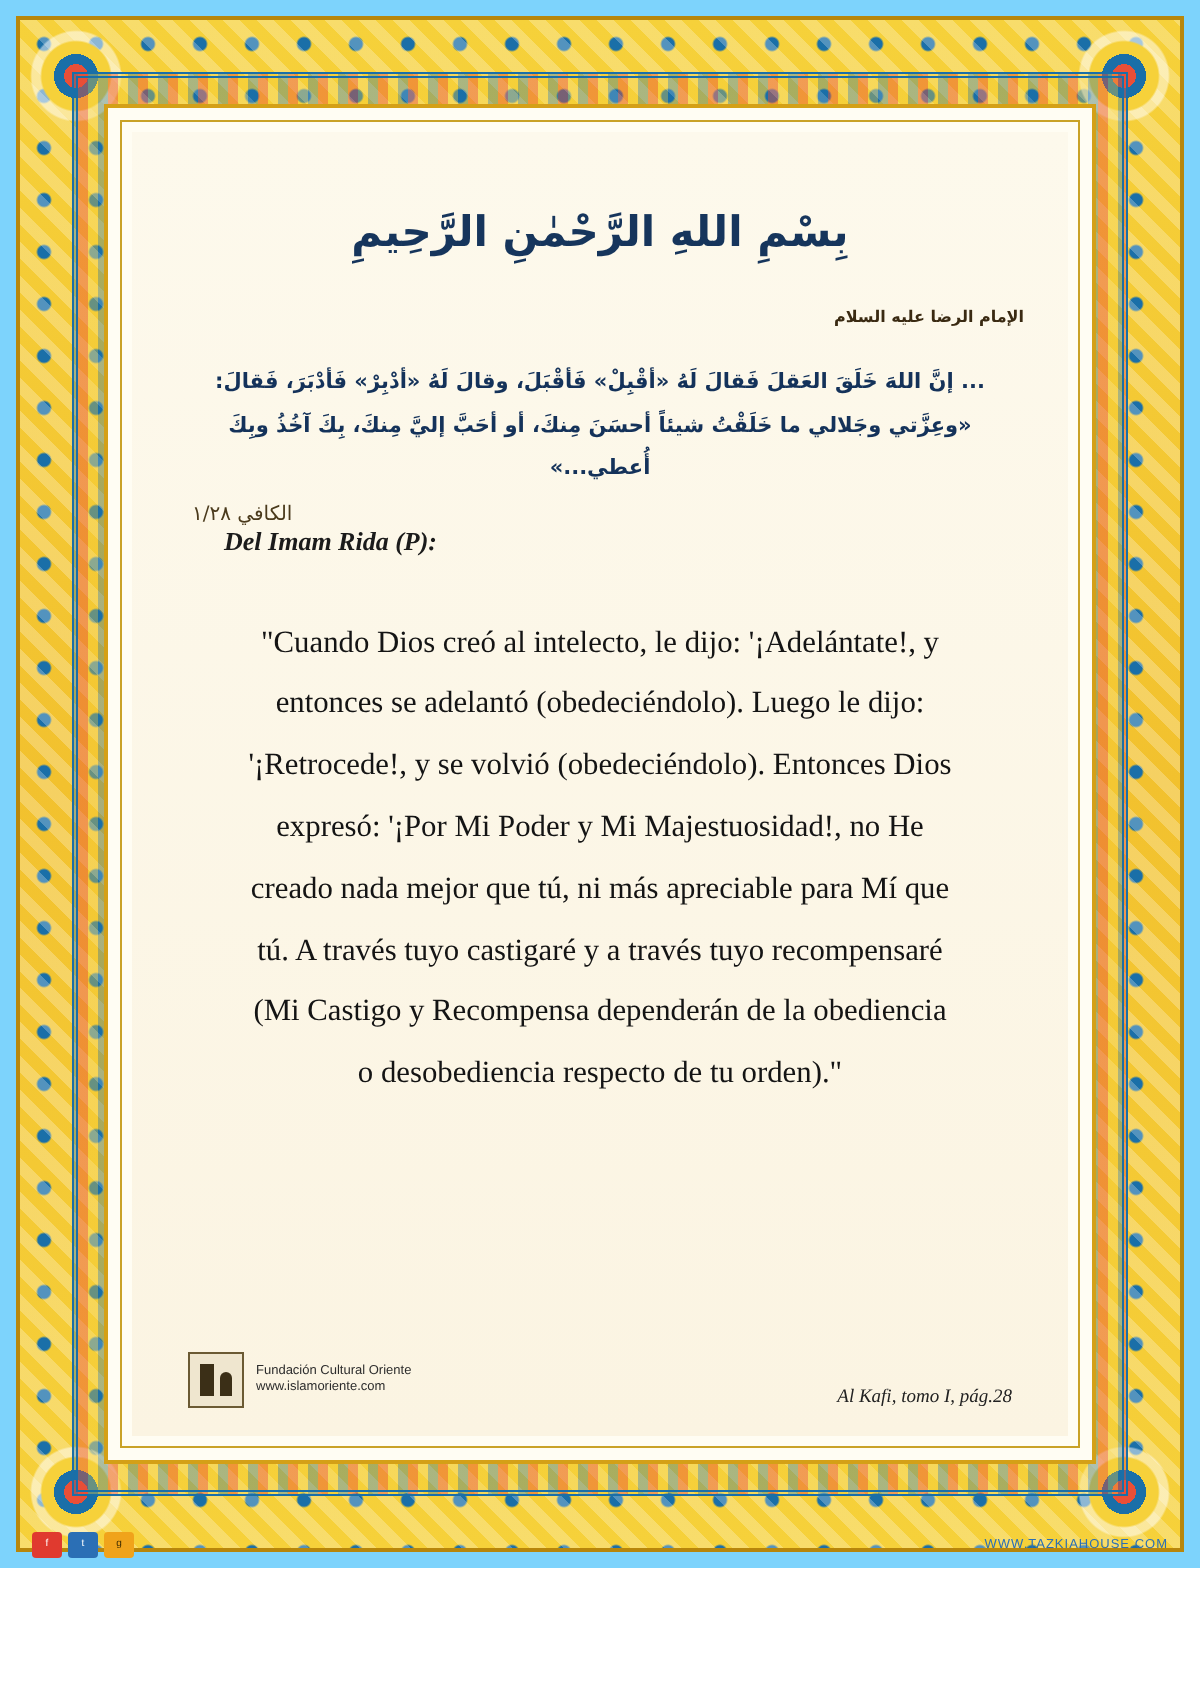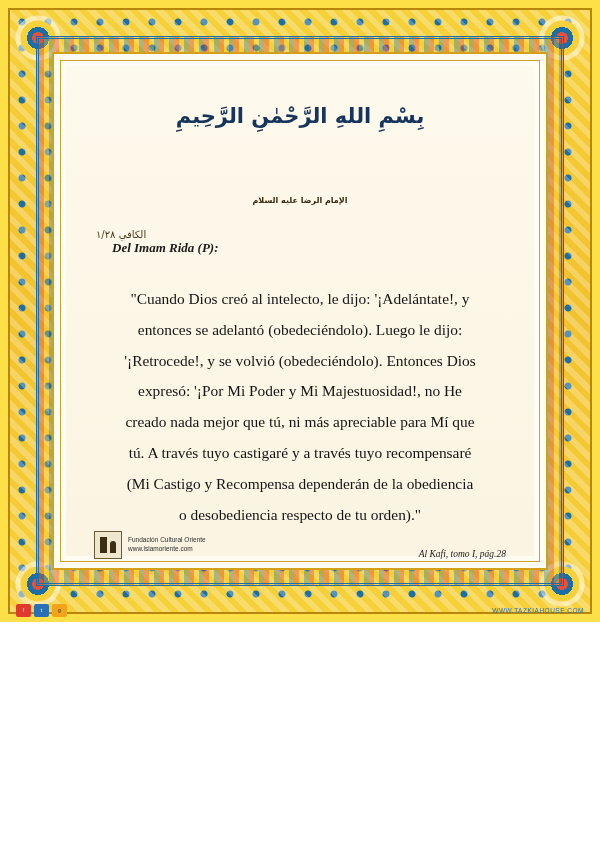--- a/index.html
+++ b/index.html
@@ -10,22 +10,22 @@
   body {
     width: 600px;
     height: 848px;
     font-family: "Liberation Serif", serif;
     overflow: hidden;
   }
 
   .page {
     position: relative;
     width: 600px;
-    height: 622px;
-    background: #fde047;
+    height: 784px;
+    background: #7dd3fc;
     box-sizing: border-box;
   }
 
   
   .border-outer {
     position: absolute;
     left: 8px; top: 8px; right: 8px; bottom: 8px;
     border: 2px solid #b8860b;
     background:
       repeating-linear-gradient(45deg, rgba(255,255,255,0.25) 0 6px, rgba(255,255,255,0) 6px 12px),
@@ -85,28 +85,26 @@
     color: #16355c;
     font-family: "DejaVu Sans", sans-serif;
     font-size: 21px;
     font-weight: bold;
     letter-spacing: 1px;
     margin-top: 22px;
     margin-bottom: 26px;
   }
 
   .attribution-ar {
-    text-align: center;
     direction: rtl;
     color: #3a2a12;
     font-family: "DejaVu Sans", sans-serif;
     font-size: 8px;
     font-weight: bold;
     margin-bottom: 18px;
-    margin-top: 42px;
   }
 
   .hadith-ar {
     direction: rtl;
     text-align: center;
     color: #14325a;
     font-family: "DejaVu Sans", sans-serif;
     font-size: 10.5px;
     font-weight: bold;
     line-height: 2.05;
@@ -247,20 +245,21 @@
   <div class="border-inner-frame"></div>
   <div class="border-inner-frame2"></div>
   <div class="border-thinline"></div>
 
   <div class="content">
 
     <div class="basmala">بِسْمِ اللهِ الرَّحْمٰنِ الرَّحِيمِ</div>
 
     <div class="attribution-ar">الإمام الرضا عليه السلام</div>
 
+    <div class="hadith-ar">... إنَّ اللهَ خَلَقَ العَقلَ فَقالَ لَهُ «أقْبِلْ» فَأقْبَلَ، وقالَ لَهُ «أدْبِرْ» فَأدْبَرَ، فَقالَ: «وعِزَّتي وجَلالي ما خَلَقْتُ شيئاً أحسَنَ مِنكَ، أو أحَبَّ إليَّ مِنكَ، بِكَ آخُذُ وبِكَ أُعطي...»</div>
 
     <div class="hadith-ref">الكافي ١/٢٨</div>
 
     <div class="speaker">Del Imam Rida (P):</div>
 
     <div class="translation">"Cuando Dios creó al intelecto, le dijo: '¡Adelántate!, y entonces se adelantó (obedeciéndolo). Luego le dijo: '¡Retrocede!, y se volvió (obedeciéndolo). Entonces Dios expresó: '¡Por Mi Poder y Mi Majestuosidad!, no He creado nada mejor que tú, ni más apreciable para Mí que tú. A través tuyo castigaré y a través tuyo recompensaré (Mi Castigo y Recompensa dependerán de la obediencia o desobediencia respecto de tu orden)."</div>
 
     <div class="footer">
       <div class="brand">
         <div class="brand-logo"></div>

